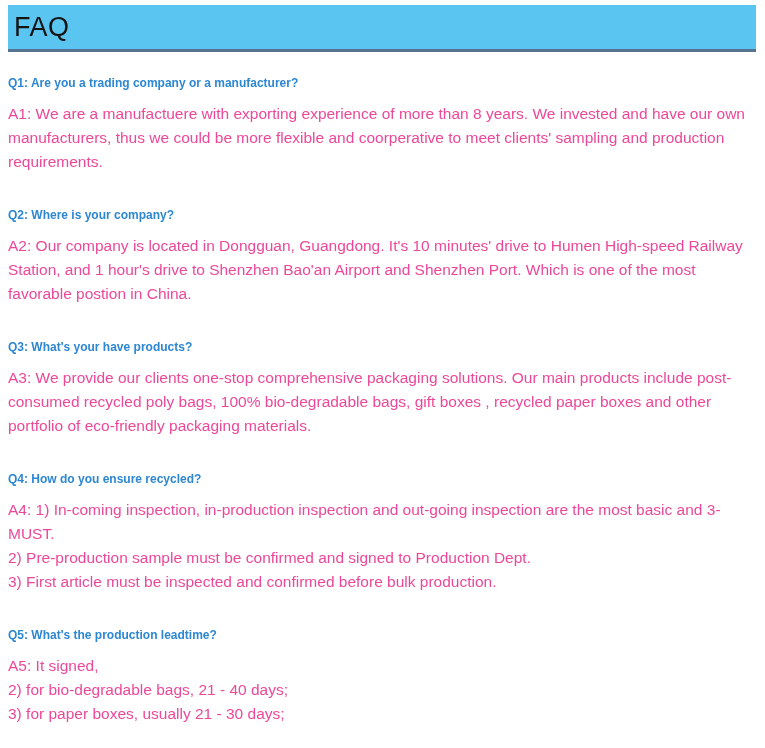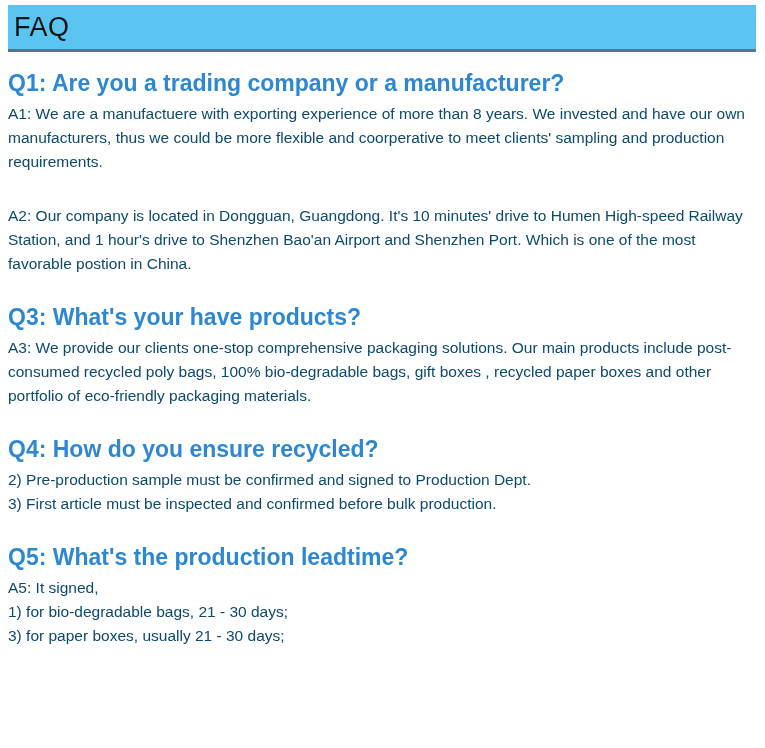--- a/index.html
+++ b/index.html
@@ -31,26 +31,26 @@
   .faq-body {
     margin: 20px 8px 0 8px;
     width: 749px;
   }
   .faq-item {
     margin-bottom: 30px;
   }
   .question {
     color: #2d87d3;
     font-weight: bold;
-    font-size: 23px;
+    font-size: 12px;
     line-height: 22px;
     margin-bottom: 8px;
   }
   .answer p {
-    color: #0c4a6e;
+    color: #ec4899;
     font-size: 15.5px;
     line-height: 24px;
   }
 </style>
 </head>
 <body>
 
 <div class="page">
 
   <div class="faq-header">
@@ -60,43 +60,45 @@
   <div class="faq-body">
 
       <div class="faq-item">
         <div class="question">Q1: Are you a trading company or a manufacturer?</div>
         <div class="answer">
           <p>A1: We are a manufactuere with exporting experience of more than 8 years. We invested and have our own manufacturers, thus we could be more flexible and coorperative to meet clients' sampling and production requirements.</p>
         </div>
       </div>
 
       <div class="faq-item">
+        <div class="question">Q2: Where is your company?</div>
         <div class="answer">
           <p>A2: Our company is located in Dongguan, Guangdong. It's 10 minutes' drive to Humen High-speed Railway Station, and 1 hour's drive to Shenzhen Bao'an Airport and Shenzhen Port. Which is one of the most favorable postion in China.</p>
         </div>
       </div>
 
       <div class="faq-item">
         <div class="question">Q3: What's your have products?</div>
         <div class="answer">
           <p>A3: We provide our clients one-stop comprehensive packaging solutions. Our main products include post-consumed recycled poly bags, 100% bio-degradable bags, gift boxes , recycled paper boxes and other portfolio of eco-friendly packaging materials.</p>
         </div>
       </div>
 
       <div class="faq-item">
         <div class="question">Q4: How do you ensure recycled?</div>
         <div class="answer">
+          <p>A4: 1) In-coming inspection, in-production inspection and out-going inspection are the most basic and 3-MUST.</p>
           <p>2) Pre-production sample must be confirmed and signed to Production Dept.</p>
           <p>3) First article must be inspected and confirmed before bulk production.</p>
         </div>
       </div>
 
       <div class="faq-item">
         <div class="question">Q5: What's the production leadtime?</div>
         <div class="answer">
           <p>A5: It signed,</p>
-          <p>1) for bio-degradable bags, 21 - 30 days;</p>
+          <p>2) for bio-degradable bags, 21 - 40 days;</p>
           <p>3) for paper boxes, usually 21 - 30 days;</p>
         </div>
       </div>
     </div>
 
 </div>
 
 </body></html>

